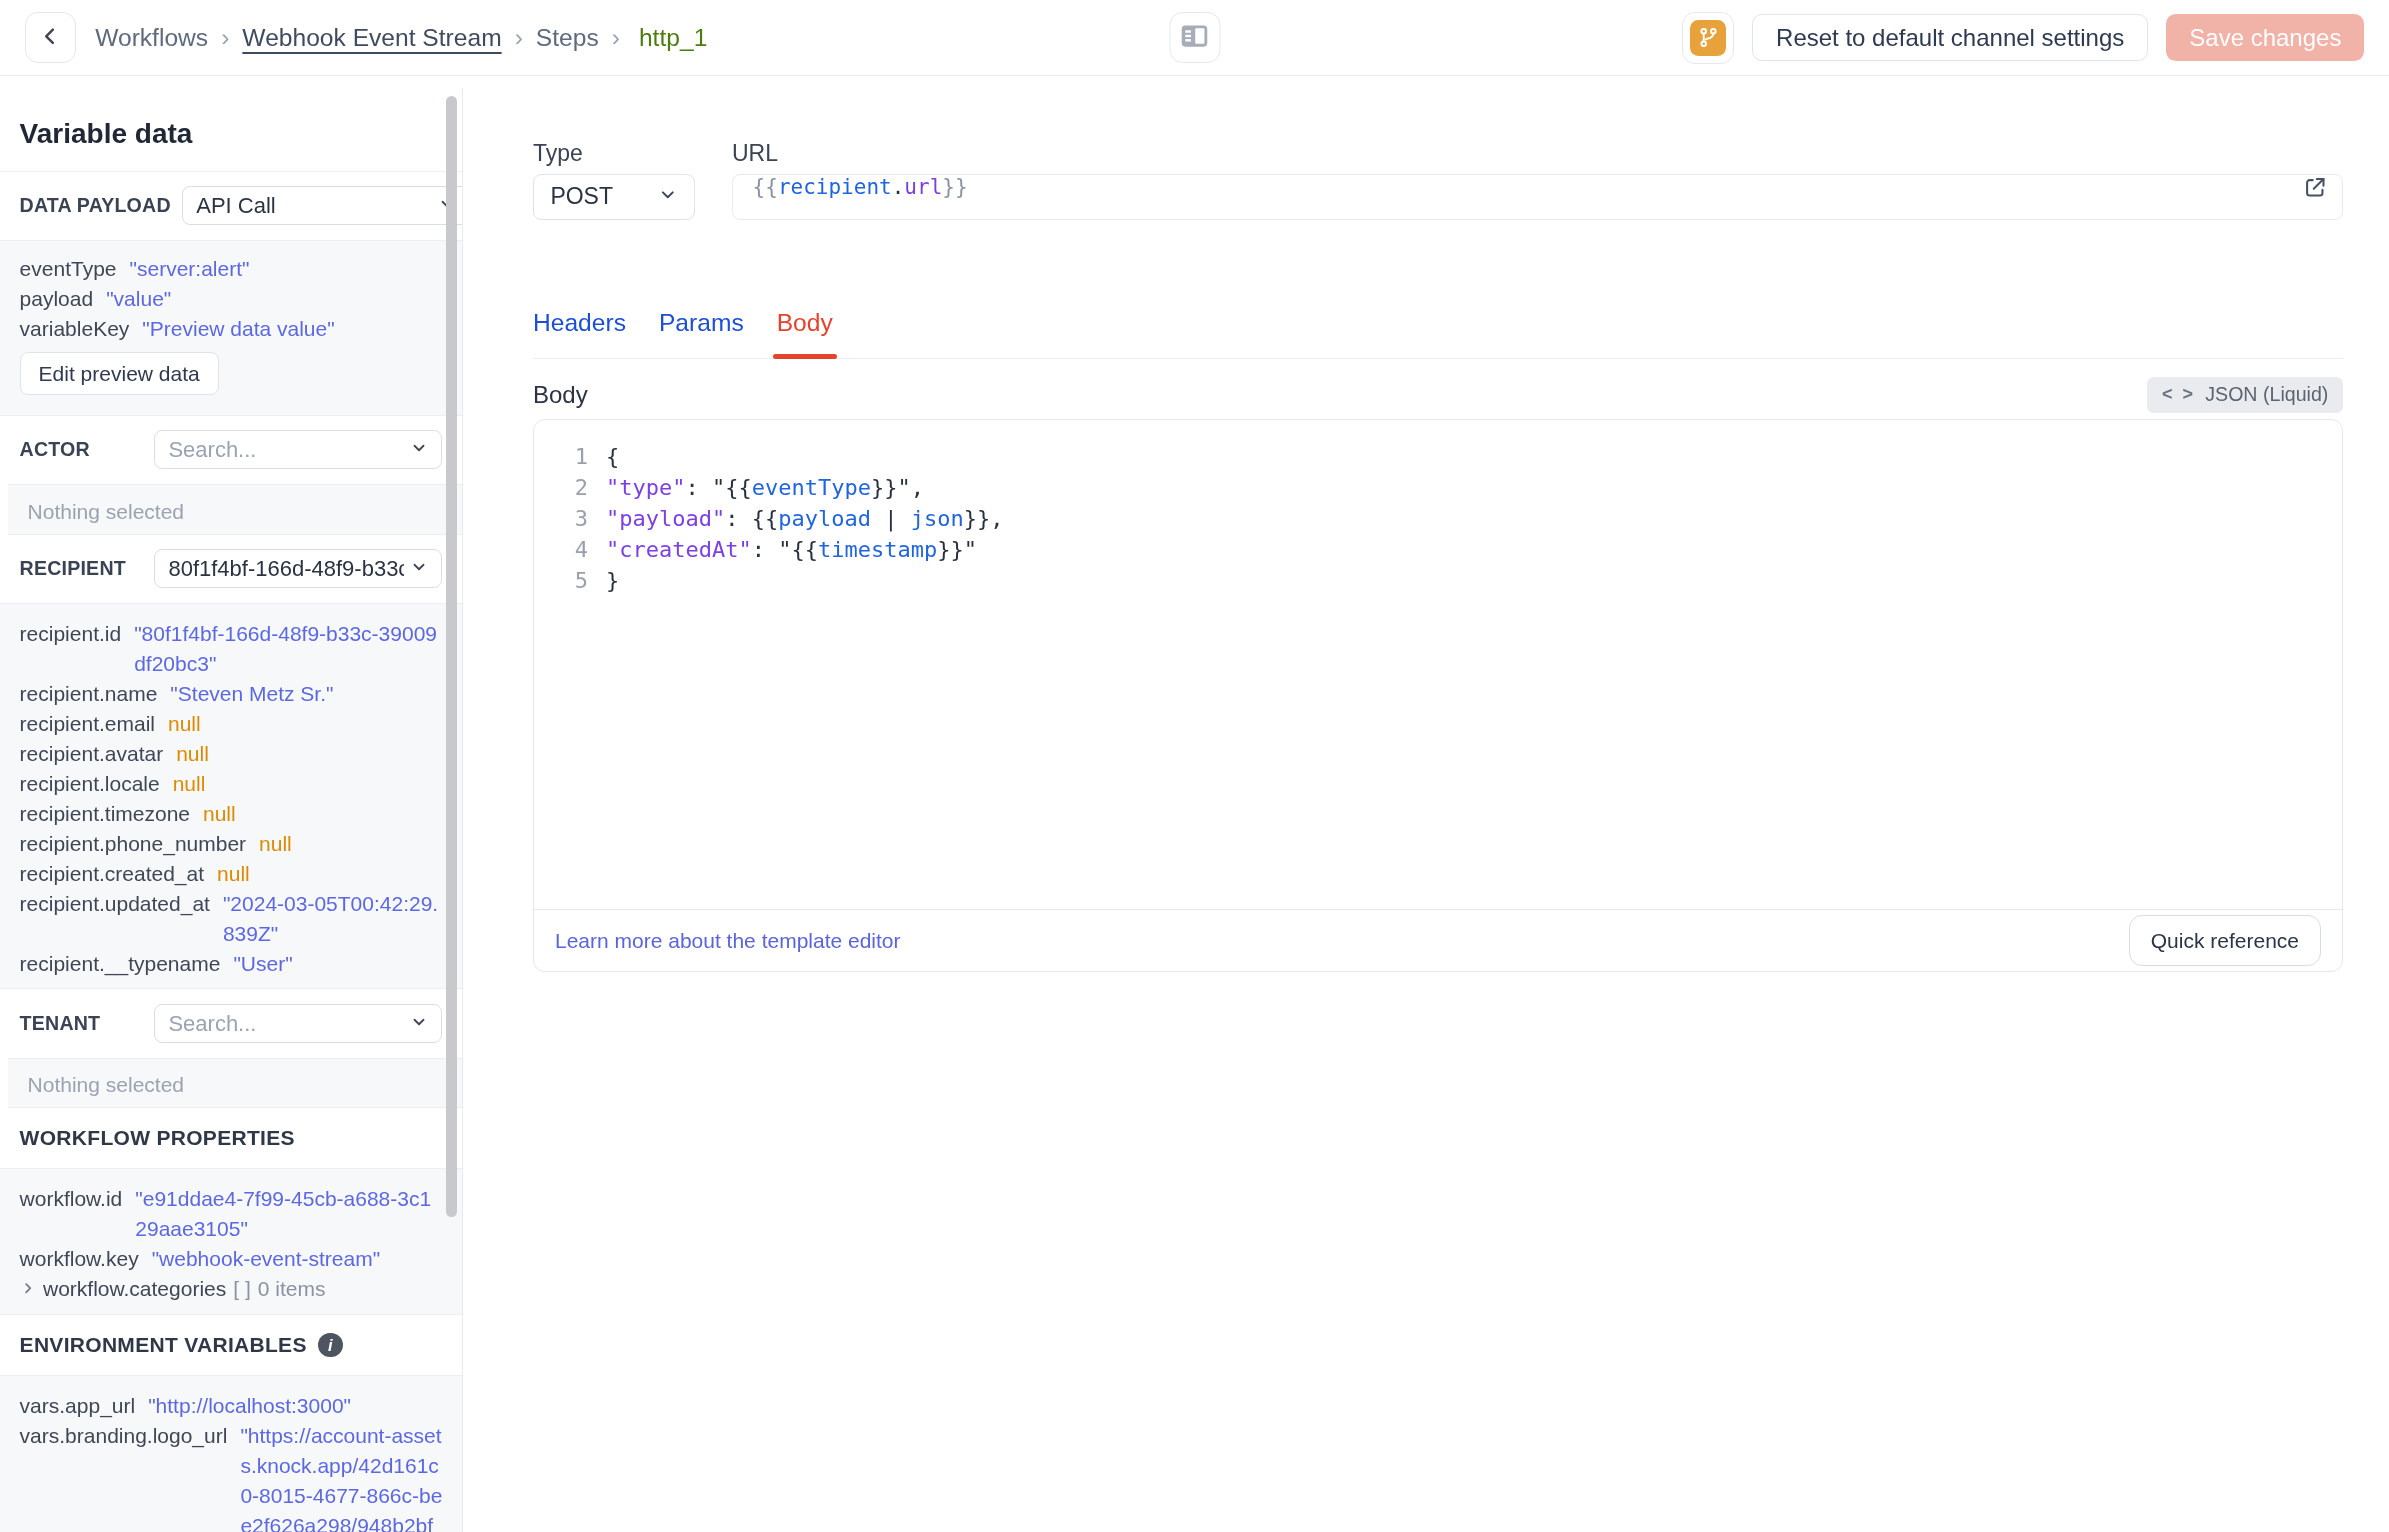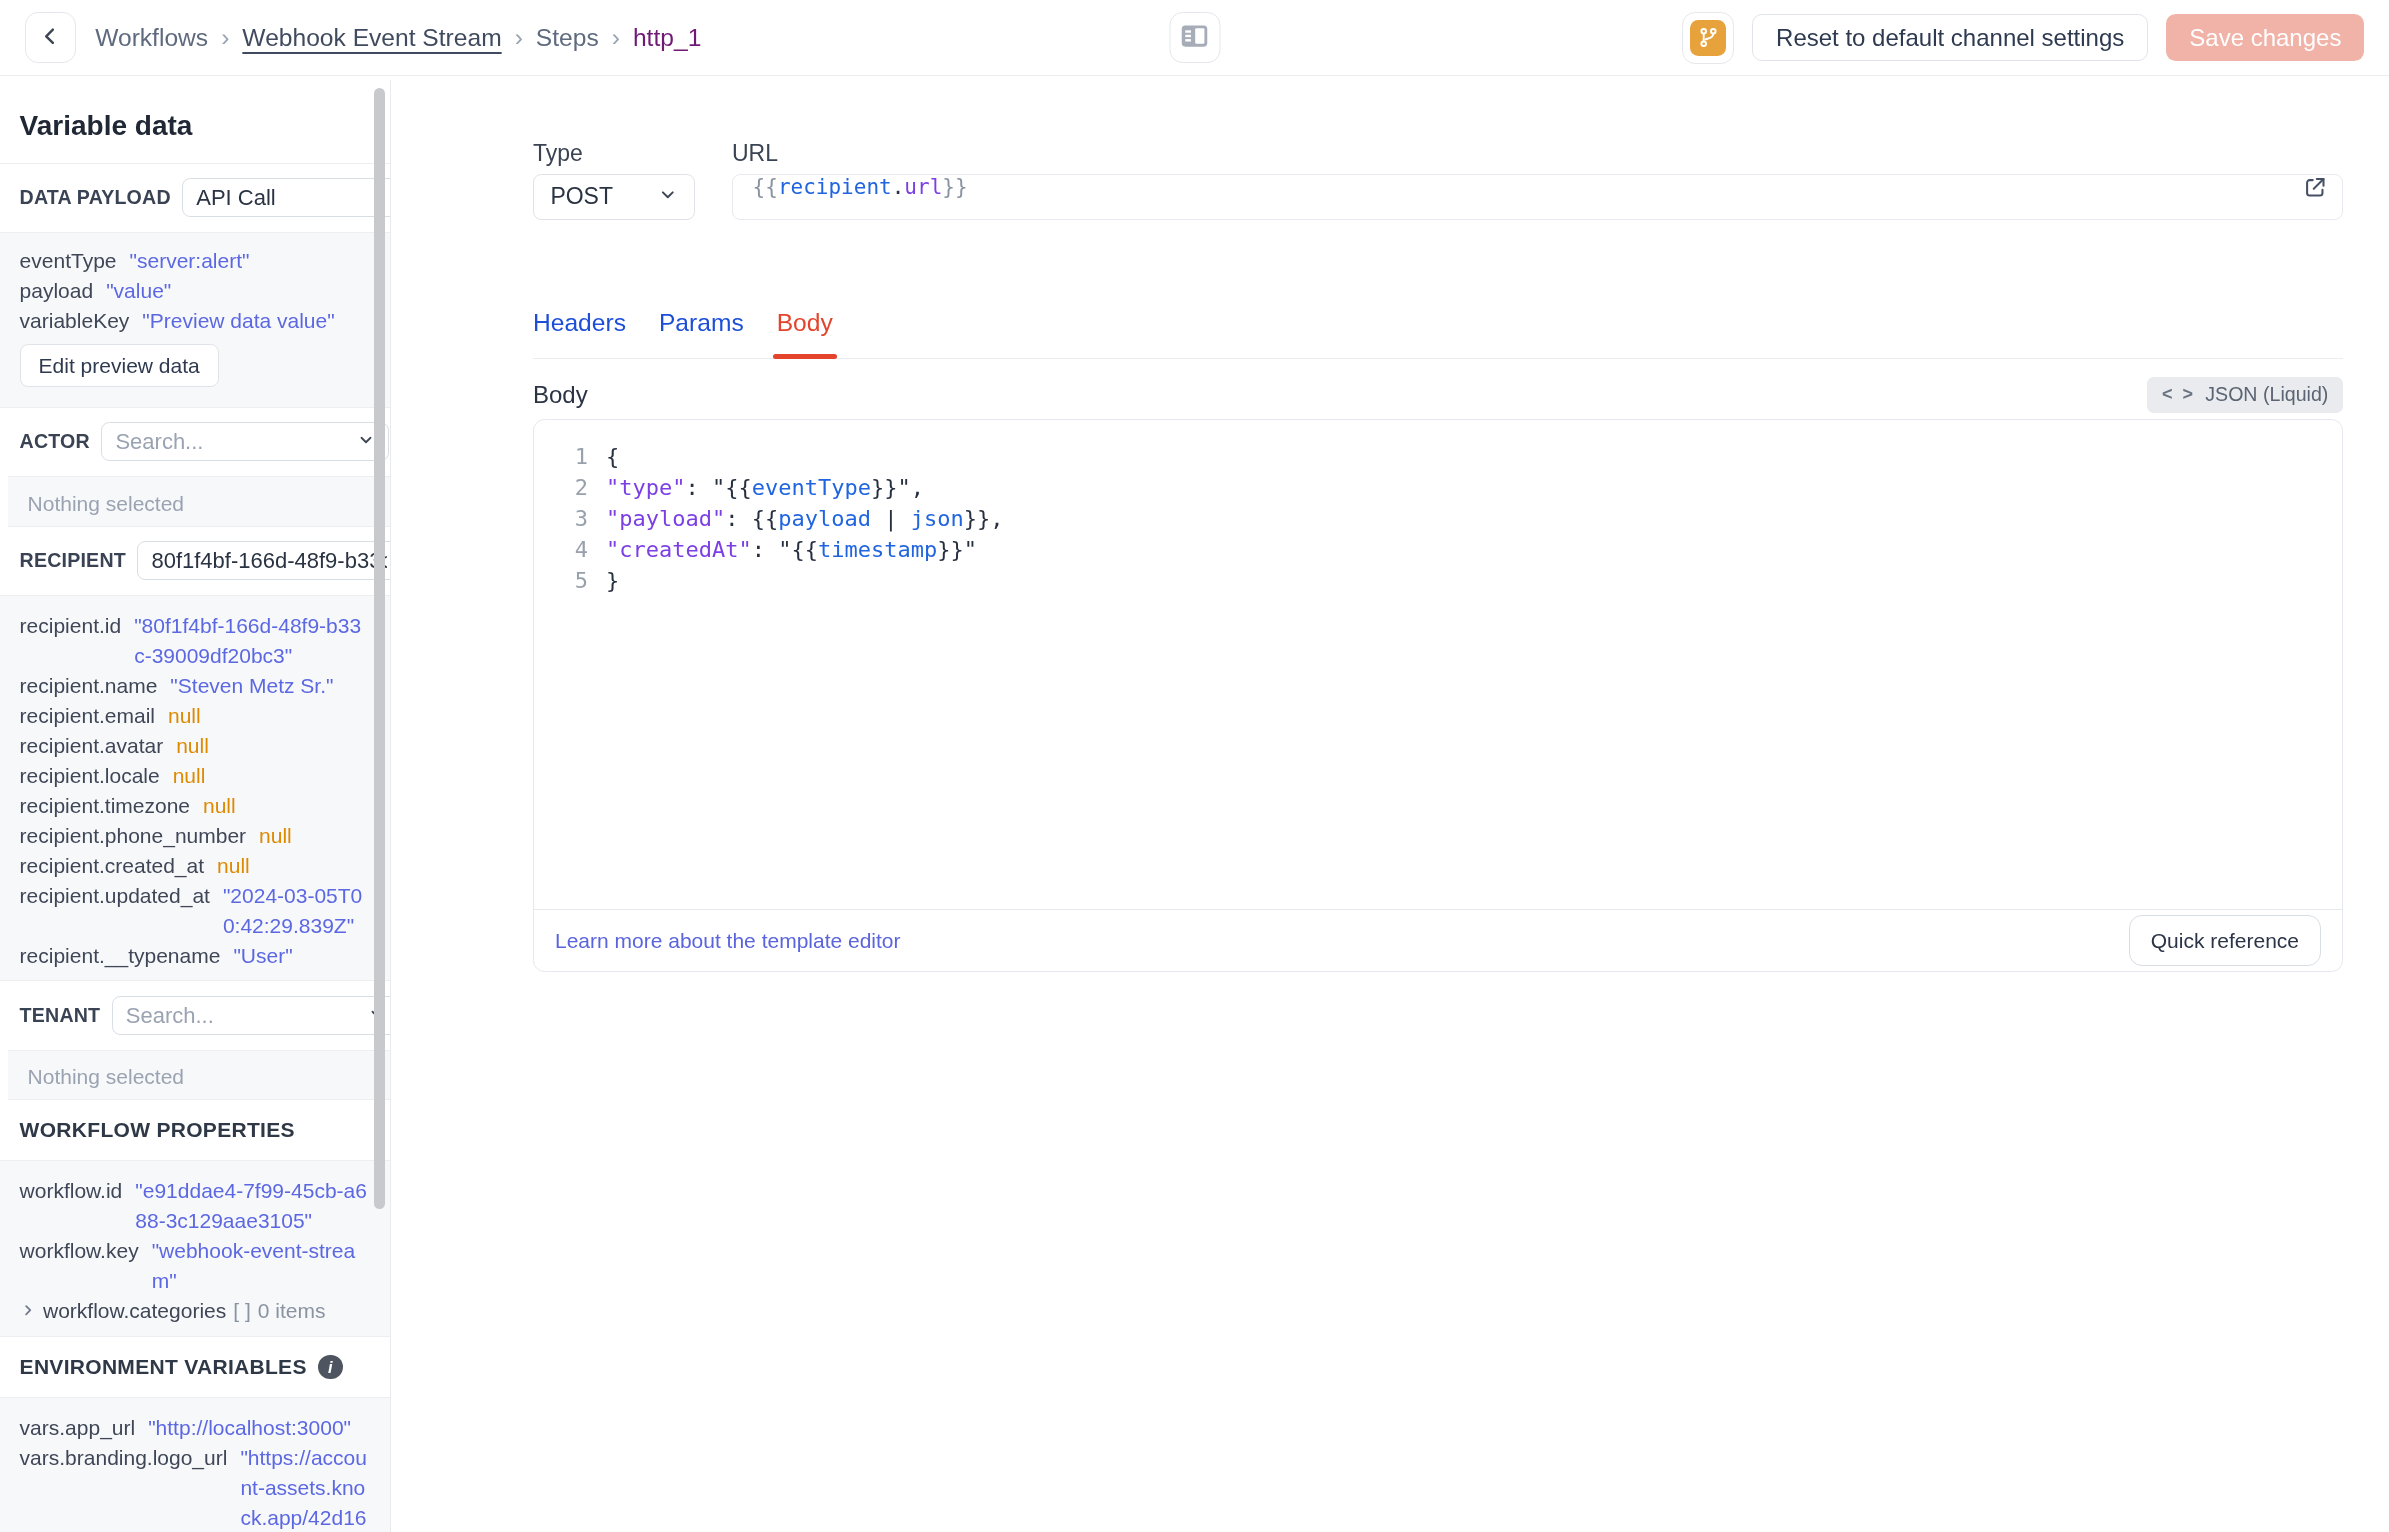--- a/index.html
+++ b/index.html
@@ -10,34 +10,34 @@
 
   
   .topbar { position:absolute; top:0; left:0; right:0; height:76px; background:#fff;
     border-bottom:1.6px solid #ECEDF1; display:flex; align-items:center; padding:0 24.6px; }
   .icon-btn { width:51px; height:51px; border:1.6px solid #E4E7EB; border-radius:13px; background:#fff;
     display:flex; align-items:center; justify-content:center; flex-shrink:0; }
   .breadcrumb { display:flex; align-items:center; margin-left:19.6px; font-size:24.6px; gap:13px; }
   .breadcrumb .sep { color:#9AA3B2; }
   .crumb.muted { color:#5E6A7E; }
   .crumb.link { color:#404B5F; text-decoration:underline; text-underline-offset:5.7px; text-decoration-thickness:1.6px; cursor:pointer; }
-  .crumb.current { color:#701a75; }
+  .crumb.current { color:#4d7c0f;margin-left:6px; }
   .panel-toggle { position:absolute; left:50%; transform:translateX(-50%); }
   .topbar-right { margin-left:auto; display:flex; align-items:center; gap:18px; }
   .commit-btn { width:52px; height:52px; border:1.6px solid #E6E8EC; border-radius:13px; background:#fff;
     display:flex; align-items:center; justify-content:center; }
   .commit-badge { width:36px; height:36px; border-radius:8.2px; background:#E8A23B;
     display:flex; align-items:center; justify-content:center; }
   .reset-btn { height:47px; padding:0 23px; border:1.6px solid #E0E4E9; border-radius:9.8px; background:#fff;
     font-size:24px; font-weight:500; color:#2E3A50; }
   .save-btn { height:47px; padding:0 23px; border:none; border-radius:9.8px; background:#F1B2A7;
     font-size:24px; font-weight:500; color:#FFFFFF; cursor:default; }
 
   
-  .sidebar { position:absolute; top:80px; left:0; bottom:0; width:391px; background:#fff;
+  .sidebar { position:absolute; top:88px; left:0; bottom:0; width:463px; background:#fff;
     border-right:1.6px solid #E8EAEE; overflow:hidden; }
   .sb-title { padding:29.5px 19.6px 21px; font-size:28px; font-weight:600; color:#202836;
     border-bottom:1.6px solid #EDEEF2; }
   .selector-row { display:flex; align-items:center; justify-content:space-between; padding:14.7px 19.6px; gap:11.5px; }
   .sb-label { font-size:19.6px; font-weight:600; letter-spacing:0.2px; color:#3A4353; white-space:nowrap; }
   .select { width:288px; height:39px; border:1.6px solid #D9DEE4; border-radius:8.2px; background:#fff;
     display:flex; align-items:center; justify-content:space-between; padding:0 13px; gap:6.5px; flex-shrink:0; cursor:pointer; }
   .select-value { font-size:22px; color:#2A3342; white-space:nowrap; overflow:hidden; }
   .select-value.placeholder { color:#9AA3B2; }
   .sb-gray { background:#F7F8FA; border-top:1.6px solid #EDEEF2; border-bottom:1.6px solid #EDEEF2; }

